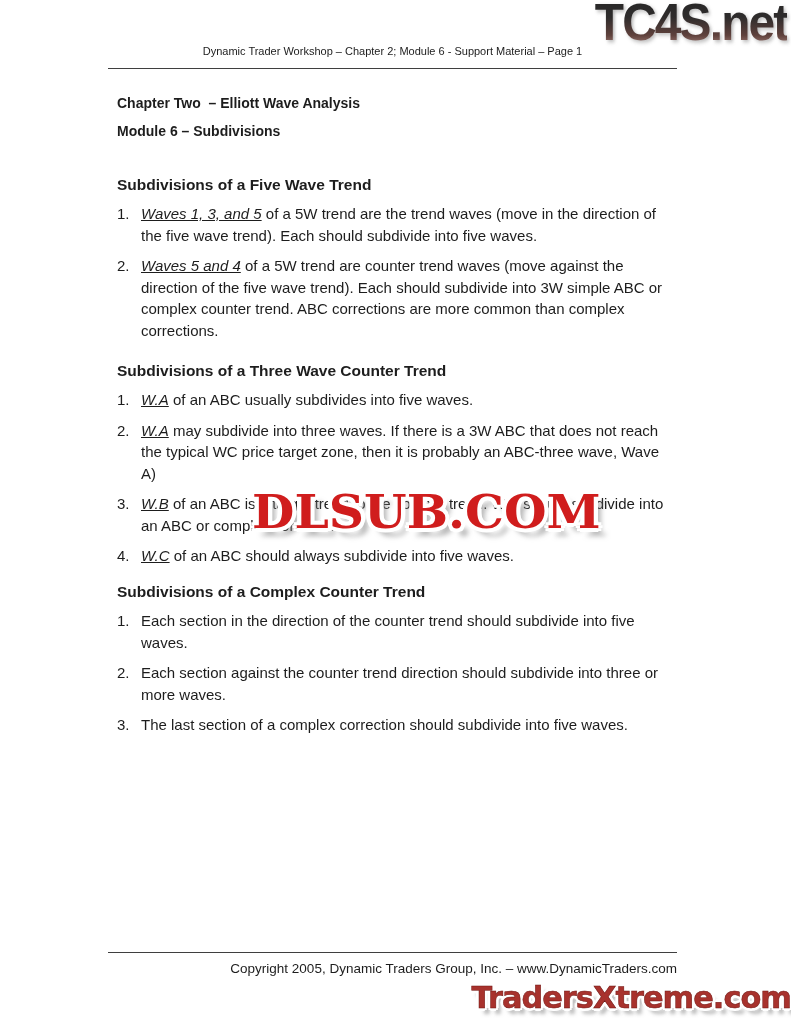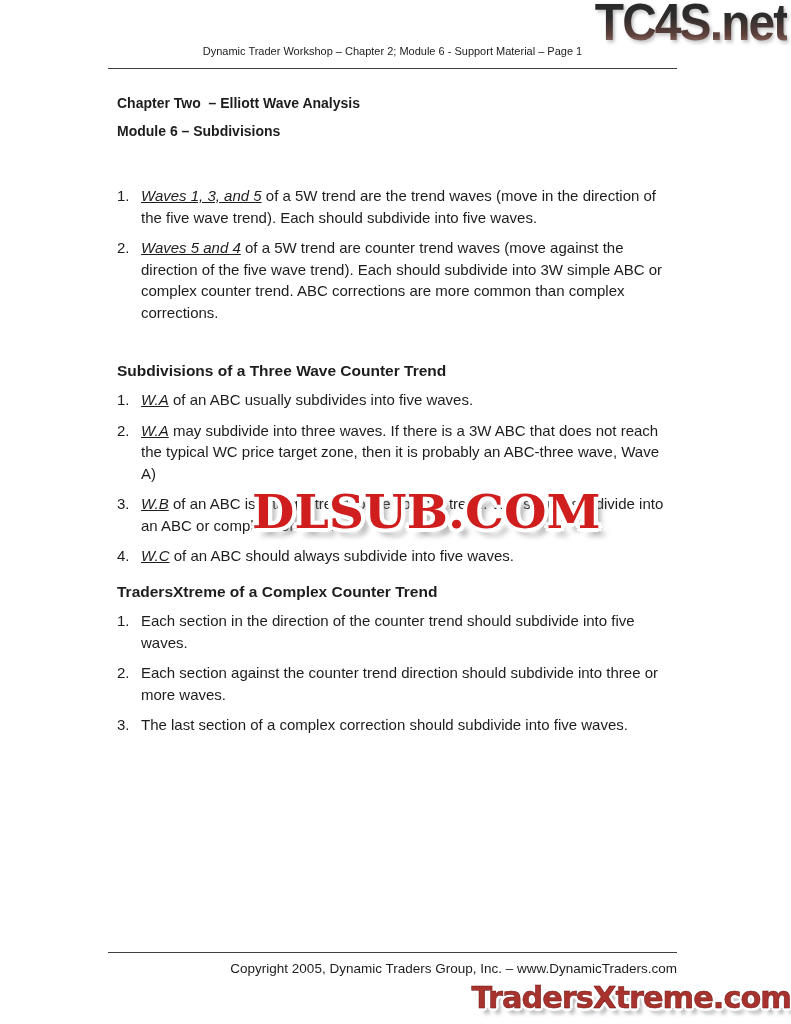--- a/index.html
+++ b/index.html
@@ -137,20 +137,21 @@
 
   <div class="header-text">Dynamic Trader Workshop – Chapter 2; Module 6 - Support Material – Page 1</div>
   <div class="header-rule"></div>
 
   <div class="block titles">
     <div class="doc-title">Chapter Two  – Elliott Wave Analysis</div>
     <div class="doc-title" style="margin-bottom:16px;">Module 6 – Subdivisions</div>
   </div>
 
   <div class="block sec1">
+    <div class="sec-heading">Subdivisions of a Five Wave Trend</div>
     <div class="item">
       <span class="num">1.</span>
       <span class="txt"><span class="u">Waves 1, 3, and 5</span><span> of a 5W trend are the trend waves (move in the direction of the five wave trend). Each should subdivide into five waves.</span></span>
     </div>
     <div class="item">
       <span class="num">2.</span>
       <span class="txt"><span class="u">Waves 5 and 4</span><span> of a 5W trend are counter trend waves (move against the direction of the five wave trend). Each should subdivide into 3W simple ABC or complex counter trend. ABC corrections are more common than complex corrections.</span></span>
     </div>
   </div>
 
@@ -168,21 +169,21 @@
       <span class="num">3.</span>
       <span class="txt"><span class="u">W.B</span><span> of an ABC is a target trend to the counter trend. W.B should subdivide into an ABC or complex correction.</span></span>
     </div>
     <div class="item">
       <span class="num">4.</span>
       <span class="txt"><span class="u">W.C</span><span> of an ABC should always subdivide into five waves.</span></span>
     </div>
   </div>
 
   <div class="block sec3">
-    <div class="sec-heading">TradersXtreme of a Complex Counter Trend</div>
+    <div class="sec-heading">Subdivisions of a Complex Counter Trend</div>
     <div class="item">
       <span class="num">1.</span>
       <span class="txt"><span class="u"></span><span>Each section in the direction of the counter trend should subdivide into five waves.</span></span>
     </div>
     <div class="item">
       <span class="num">2.</span>
       <span class="txt"><span class="u"></span><span>Each section against the counter trend direction should subdivide into three or more waves.</span></span>
     </div>
     <div class="item">
       <span class="num">3.</span>

